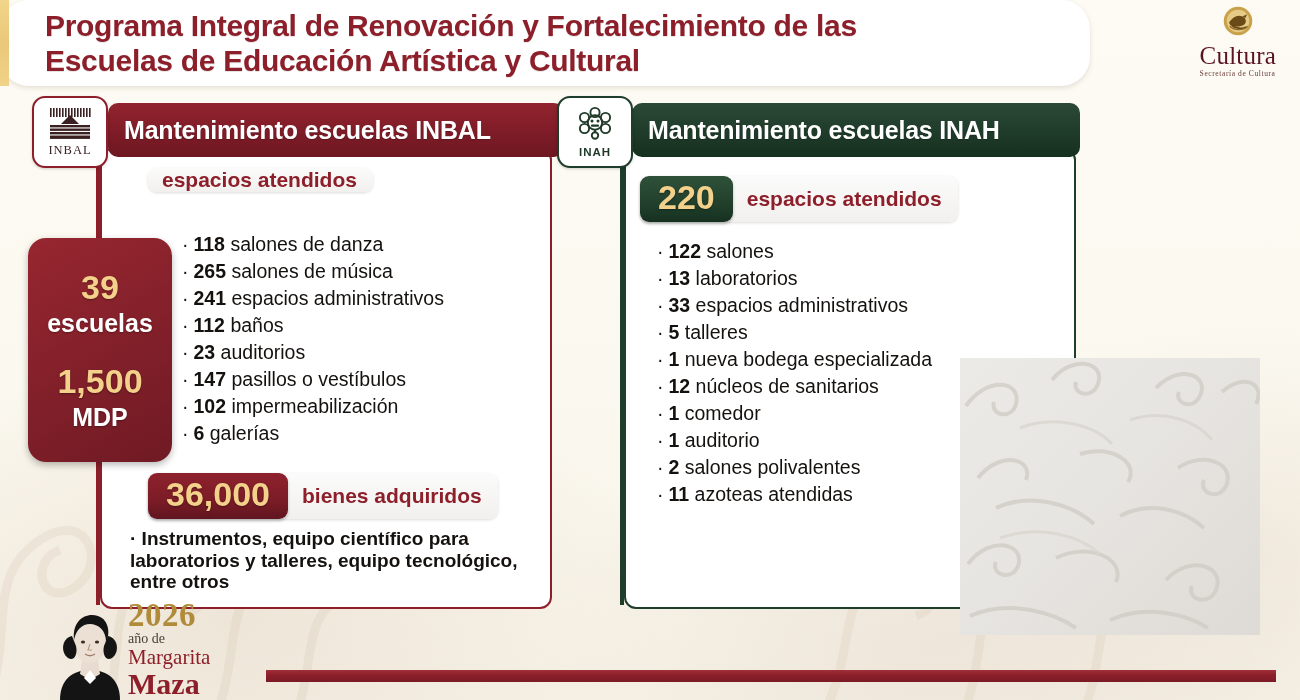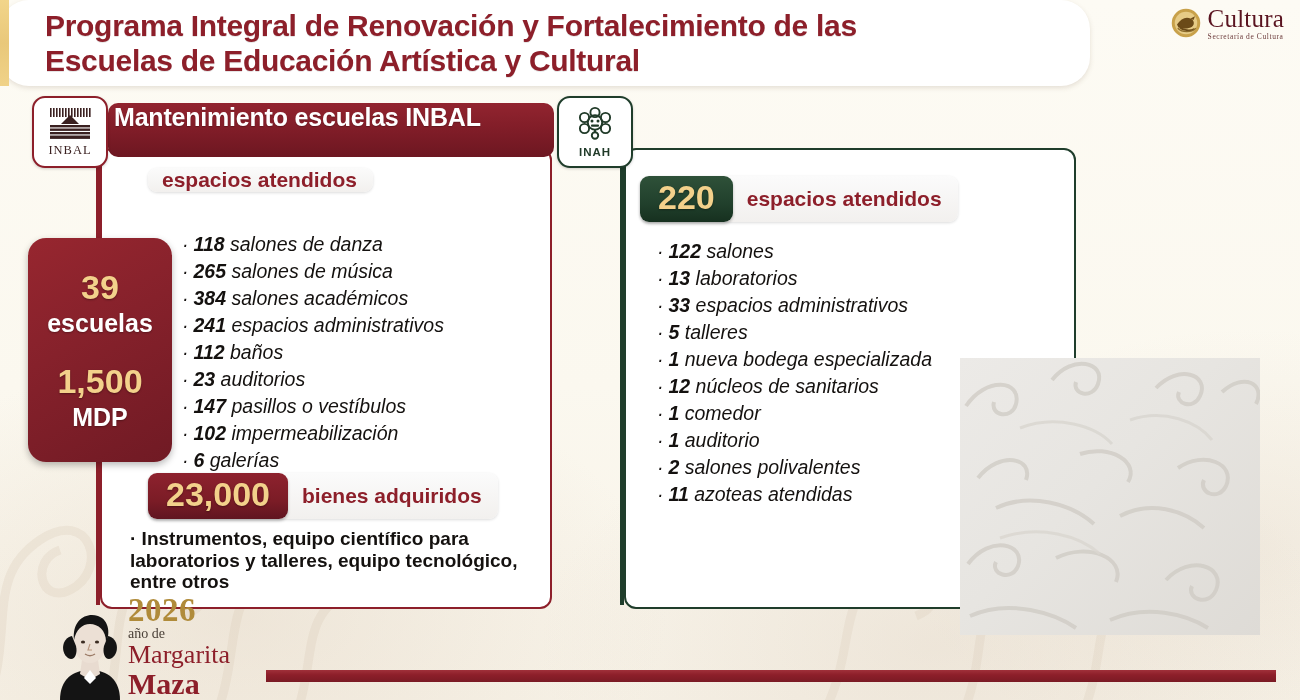--- a/index.html
+++ b/index.html
@@ -59,24 +59,25 @@
     font-weight: bold;
     line-height: 1.17;
     letter-spacing: -0.3px;
     padding: 0 18px 0 36px;
     text-shadow: 0 1px 0 rgba(0,0,0,0.10);
   }
 
   
   #cultura-logo {
     position: absolute;
-    right: 16px; top: 6px;
+    right: 24px; top: 6px;
     display: flex;
     align-items: center;
     gap: 7px;
+    flex-direction: column;
   }
   #cultura-eagle { width: 30px; height: 30px; flex: 0 0 auto; }
   #cultura-words { line-height: 1; }
   #cultura-title {
     font-family: "Liberation Serif", serif;
     font-size: 25px;
     color: #5a1420;
     letter-spacing: 0.2px;
   }
   #cultura-sub {
@@ -109,25 +110,25 @@
   .chip-inbal { border: 2.5px solid #8d1f2a; }
   .chip-inbal .chip-label { color: #3a2020; }
   .chip-inah  { border: 2.5px solid #1f3d2b; }
   .chip-inah  .chip-label { color: #203a28; font-family:"Liberation Sans",sans-serif; font-weight:bold; font-size:11.5px; }
 
   .header-ribbon {
     position: absolute;
     height: 54px;
     border-radius: 10px;
     display: flex;
-    align-items: flex-start;
+    align-items: center;
     color: #ffffff;
     font-size: 25px;
     font-weight: bold;
-    padding-left: 6px;
+    padding-left: 16px;
     letter-spacing: -0.2px;
     z-index: 4;
     text-shadow: 0 1px 1px rgba(0,0,0,0.25);
   }
   .ribbon-inbal { background: linear-gradient(180deg,#92242f 0%, #7e1c27 55%, #6d1721 100%); }
   .ribbon-inah  { background: linear-gradient(180deg,#2b4a36 0%, #1f3b2a 55%, #16301f 100%); }
 
   .connector {
     position: absolute;
     width: 4px;
@@ -181,21 +182,20 @@
   .bullets {
     position: absolute;
     z-index: 4;
     color: #14110f;
   }
   .bullets li {
     list-style: none;
     font-size: 19.5px;
     line-height: 1.385;
     white-space: nowrap;
-    font-style: italic;
   }
   .bullets ul { margin: 0; padding: 0; }
   .bullets .dot { margin-right: 5px; }
   .bullets .num { font-weight: bold; }
 
   .note {
     position: absolute;
     font-size: 19px;
     font-weight: bold;
     color: #14110f;
@@ -264,21 +264,21 @@
     line-height: 0.98;
   }
   #year-of {
     font-family: "Liberation Serif", serif;
     font-size: 14px;
     color: #4a4038;
     margin-top: 1px;
   }
   #year-name1 {
     font-family: "Liberation Serif", serif;
-    font-size: 26px;
+    font-size: 21px;
     color: #8d1f2a;
     line-height: 1.02;
     margin-top: 1px;
   }
   #year-name2 {
     font-family: "Liberation Serif", serif;
     font-size: 30px;
     font-weight: bold;
     color: #8d1f2a;
     line-height: 0.98;
@@ -372,32 +372,31 @@
   </div>
 
   <div class="stat-row" style="left:148px; top:168px;">
     <div class="stat-label label-inbal">espacios atendidos</div>
   </div>
 
   <div class="bullets" style="left:182px; top:231px;">
     <ul id="inbal-items">
         <li><span class="dot">·</span><span class="num">118</span><span> salones de danza</span></li>
         <li><span class="dot">·</span><span class="num">265</span><span> salones de música</span></li>
-        <li><span class="dot">·</span><span class="num">384</span><span> salones académicos</span></li>
         <li><span class="dot">·</span><span class="num">241</span><span> espacios administrativos</span></li>
         <li><span class="dot">·</span><span class="num">112</span><span> baños</span></li>
         <li><span class="dot">·</span><span class="num">23</span><span> auditorios</span></li>
         <li><span class="dot">·</span><span class="num">147</span><span> pasillos o vestíbulos</span></li>
         <li><span class="dot">·</span><span class="num">102</span><span> impermeabilización</span></li>
         <li><span class="dot">·</span><span class="num">6</span><span> galerías</span></li>
       </ul>
   </div>
 
   <div class="stat-row" style="left:148px; top:473px;">
-    <div class="pill pill-inbal">23,000</div>
+    <div class="pill pill-inbal">36,000</div>
     <div class="stat-label label-inbal">bienes adquiridos</div>
   </div>
 
   <div class="note" style="left:130px; top:528px; width:420px;">
     <div>· Instrumentos, equipo científico para</div>
     <div>laboratorios y  talleres, equipo tecnológico,</div>
     <div>entre otros</div>
   </div>
 
   <div id="badge-schools">
@@ -405,20 +404,23 @@
     <div class="sub">escuelas</div>
     <div id="badge-gap"></div>
     <div class="big">1,500</div>
     <div class="sub">MDP</div>
   </div>
 
   <div class="connector conn-inah" style="left:620px; top:150px; height:455px;"></div>
 
   <div class="card card-inah" style="left:624px; top:148px; width:448px; height:457px;"></div>
 
+  <div class="header-ribbon ribbon-inah" style="left:632px; top:103px; width:432px;">
+    <span>Mantenimiento escuelas INAH</span>
+  </div>
 
   <div class="logo-chip chip-inah" style="left:557px; top:96px;text-align:right;">
     <svg width="40" height="38" viewBox="0 0 40 38">
       <g fill="none" stroke="#203a28" stroke-width="1.9">
         <circle cx="20" cy="6.5" r="4.6"></circle>
         <circle cx="9.5" cy="11.5" r="4.6"></circle>
         <circle cx="30.5" cy="11.5" r="4.6"></circle>
         <circle cx="9.5" cy="22.5" r="4.6"></circle>
         <circle cx="30.5" cy="22.5" r="4.6"></circle>
         <circle cx="20" cy="16.5" r="7.2"></circle>

